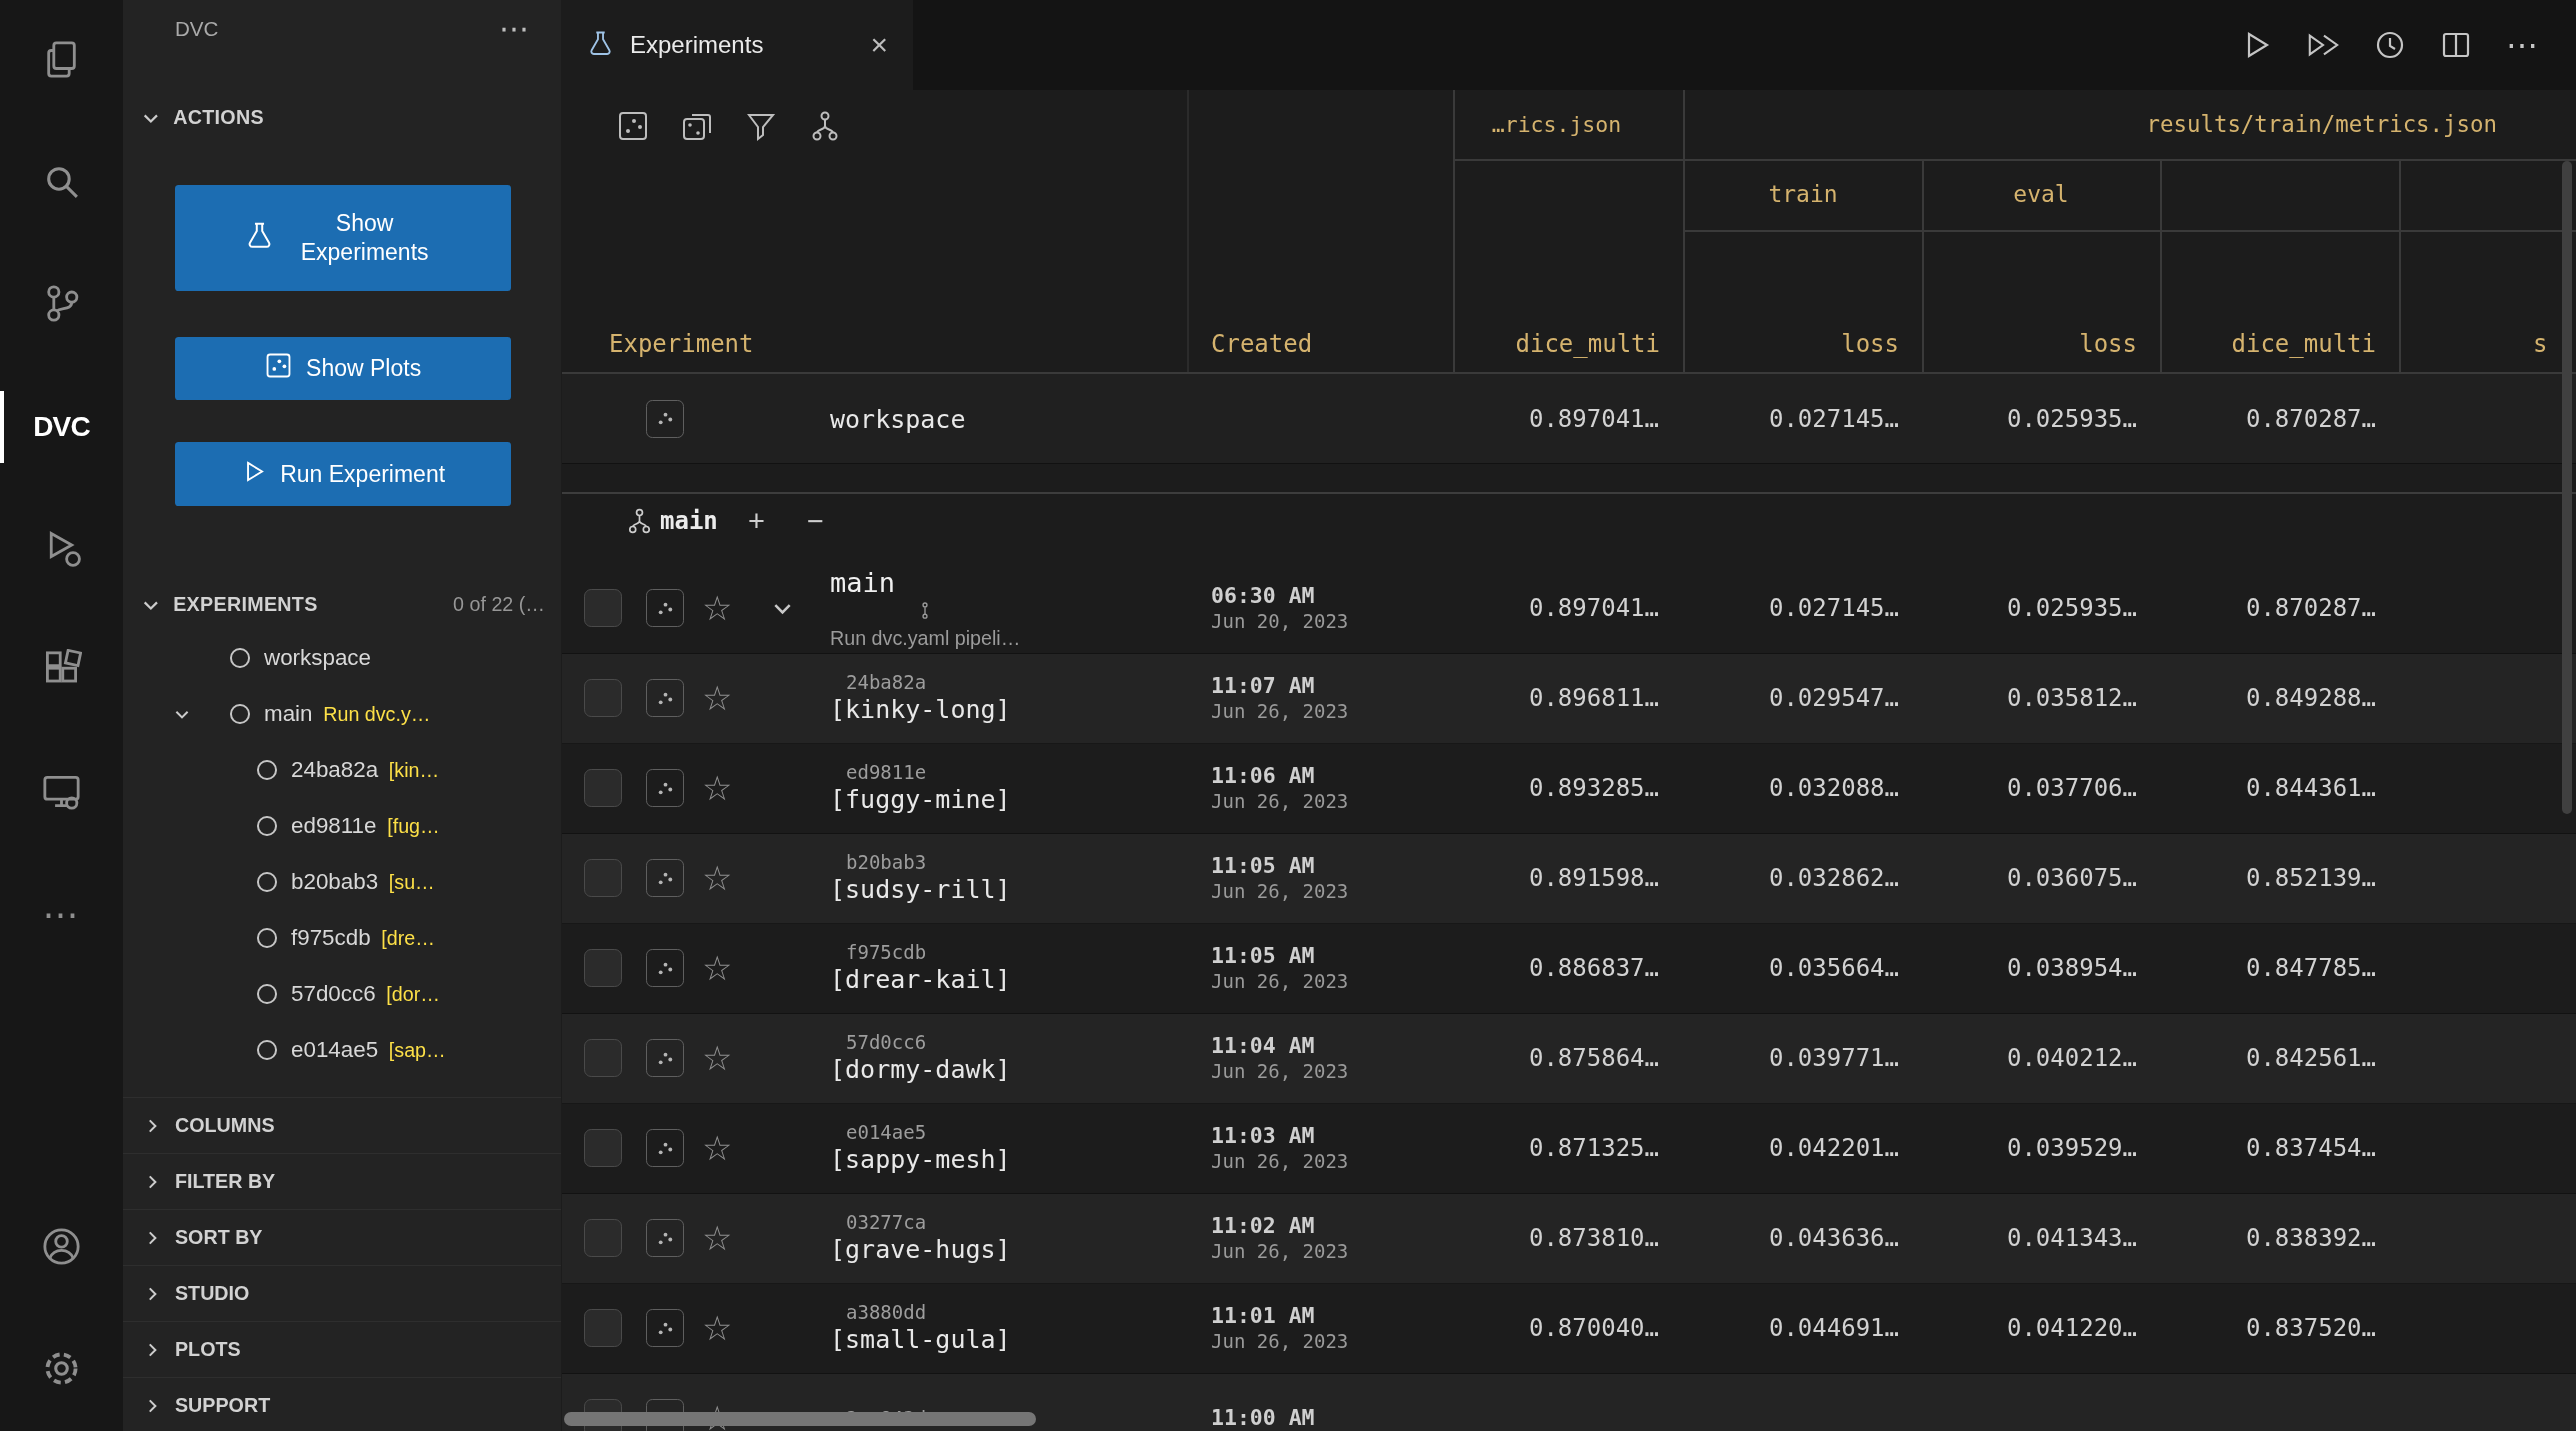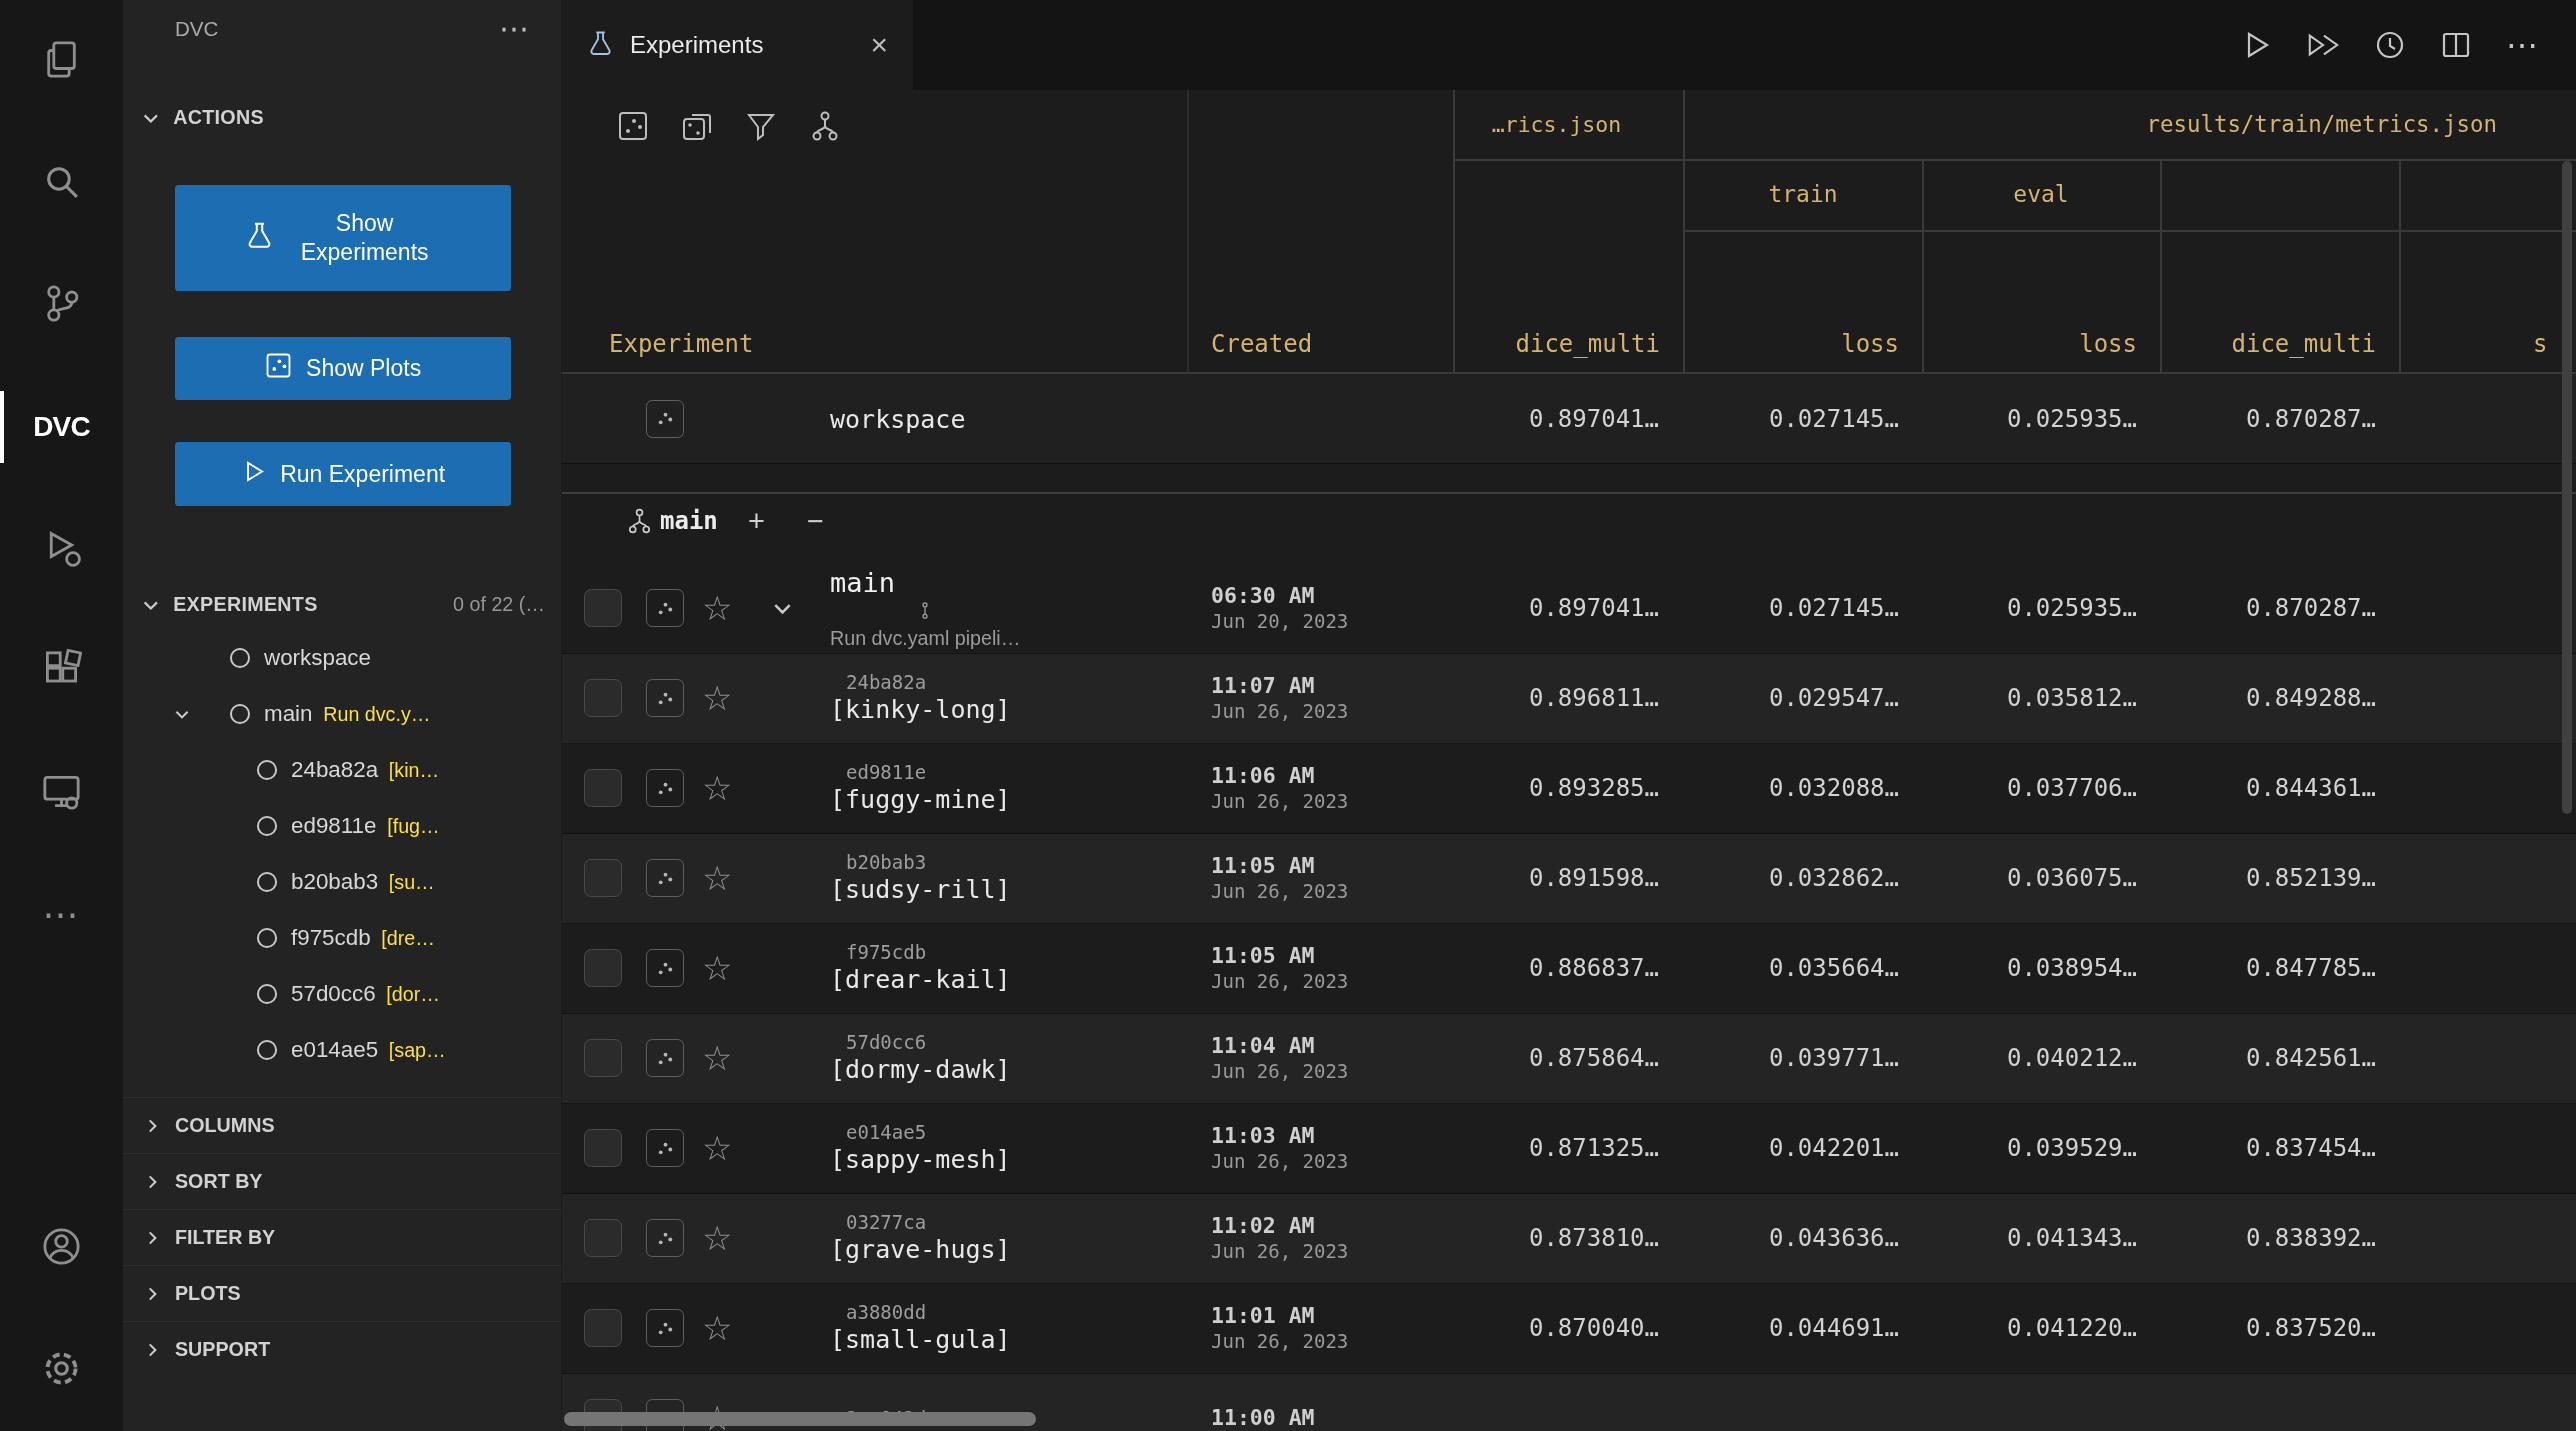--- a/index.html
+++ b/index.html
@@ -333,29 +333,37 @@
             </svg>
     </span>
     <span class="lbl">COLUMNS</span>
   </div>
         <div class="sb-collapsed">
     <span class="chev">
       <svg width="18" height="18" viewBox="0 0 16 16" fill="none" stroke="#cccccc" stroke-width="1.8">
               <path d="M6 3l5 5-5 5"></path>
             </svg>
     </span>
-    <span class="lbl">SORT BY</span>
+    <span class="lbl">FILTER BY</span>
   </div>
         <div class="sb-collapsed">
     <span class="chev">
       <svg width="18" height="18" viewBox="0 0 16 16" fill="none" stroke="#cccccc" stroke-width="1.8">
               <path d="M6 3l5 5-5 5"></path>
             </svg>
     </span>
-    <span class="lbl">FILTER BY</span>
+    <span class="lbl">SORT BY</span>
+  </div>
+        <div class="sb-collapsed">
+    <span class="chev">
+      <svg width="18" height="18" viewBox="0 0 16 16" fill="none" stroke="#cccccc" stroke-width="1.8">
+              <path d="M6 3l5 5-5 5"></path>
+            </svg>
+    </span>
+    <span class="lbl">STUDIO</span>
   </div>
         <div class="sb-collapsed">
     <span class="chev">
       <svg width="18" height="18" viewBox="0 0 16 16" fill="none" stroke="#cccccc" stroke-width="1.8">
               <path d="M6 3l5 5-5 5"></path>
             </svg>
     </span>
     <span class="lbl">PLOTS</span>
   </div>
         <div class="sb-collapsed">

